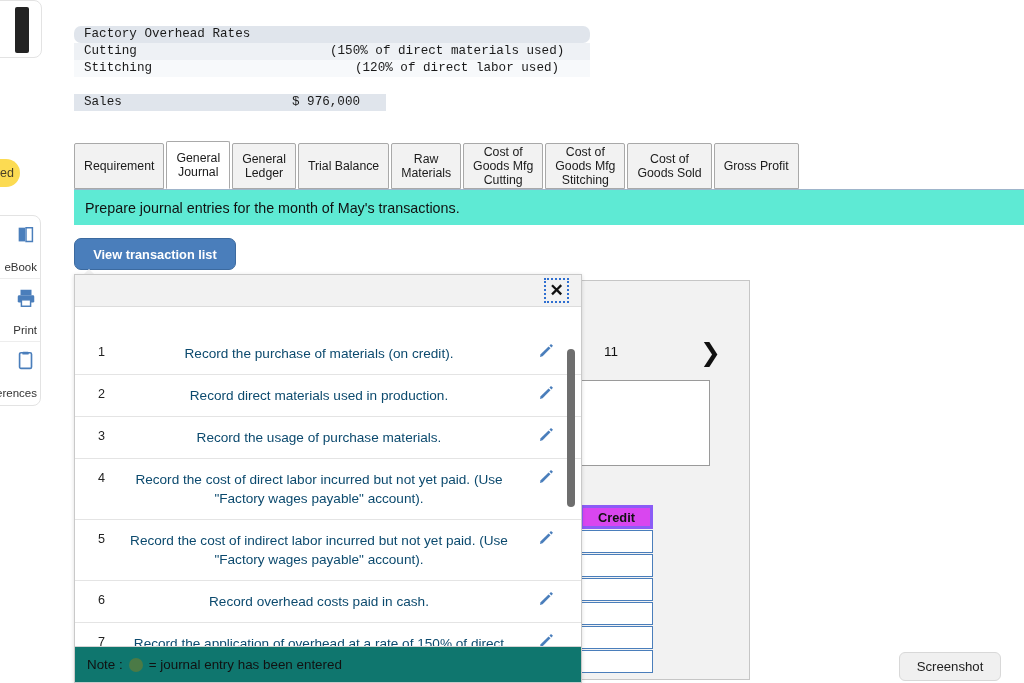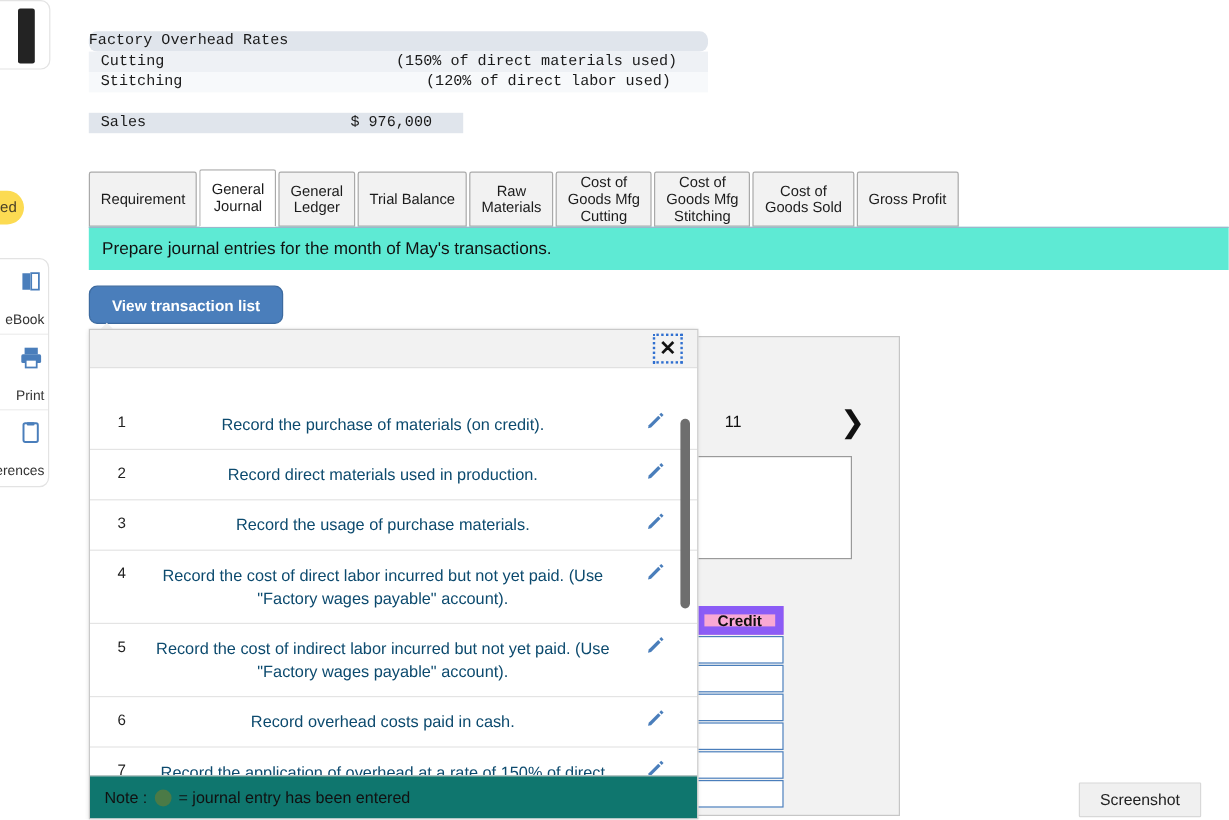--- a/index.html
+++ b/index.html
@@ -41,21 +41,21 @@
   .rail-tool .ic { height: 26px; display: flex; align-items: center; }
   .rail-tool .lbl { font-size: 11.5px; color: #333; margin-top: 13px; white-space: nowrap; }
 
   
   .sheet { position: absolute; left: 74px; top: 26px; }
   .dataline {
     font-family: "Liberation Mono", monospace;
     font-size: 12.6px; color: #1a1a1a; height: 17px; line-height: 17px;
     white-space: pre; position: relative;
   }
-  .band-title { background: #e0e5ec; width: 516px; font-weight: 400; border-radius: 7px; }
+  .band-title { background: #e0e5ec; width: 516px; padding-left: 10px; font-weight: 400; border-radius: 7px; }
   .band-a { background: #eef1f5; width: 516px; padding-left: 10px; }
   .band-b { background: #f7f9fb; width: 516px; padding-left: 10px; }
   .sales-row {
     margin-top: 17px; background: #e0e5ec; width: 312px;
     padding-left: 10px;
   }
 
   
   .tabstrip {
     position: absolute; left: 74px; top: 141px;
@@ -103,21 +103,21 @@
   .jp-next {
     position: absolute; left: 700px; top: 338px;
     font-size: 25px; color: #111; font-weight: 300; line-height: 28px;
   }
   .jp-box {
     position: absolute; left: 330px; top: 380px; width: 380px; height: 86px;
     background: #fff; border: 1px solid #9a9a9a;
   }
   .credit-head {
     position: absolute; left: 580px; top: 505px; width: 73px; height: 24px;
-    background: #f9a8d4; border: 7px solid #8b5cf6;
+    background: #d946ef; border: 3px solid #8b5cf6;
     color: #111; font-size: 12.8px; font-weight: bold;
     display: flex; align-items: center; justify-content: center;
   }
   .credit-cells { position: absolute; left: 580px; top: 530px; width: 73px; }
   .credit-cell {
     height: 23px; background: #fff;
     border: 1px solid #4a7ebb; margin-bottom: 1px;
   }
 
   
@@ -167,21 +167,21 @@
     font-size: 13.4px; color: #111;
   }
   .note-dot {
     display: inline-block; width: 14px; height: 14px; border-radius: 50%;
     background: #4b7a46; margin: 0 6px; vertical-align: -2px;
   }
 
   
   .shot {
     position: absolute; left: 899px; top: 652px; width: 102px; height: 29px;
-    background: #f0f0f0; border: 1px solid #d8d8d8; border-radius: 1px;
+    background: #f0f0f0; border: 1px solid #d8d8d8; border-radius: 6px;
     display: flex; align-items: center; justify-content: center;
     font-size: 13.2px; color: #222;
   }
 </style>
 </head>
 <body>
 
 <div id="root">
 
   <div class="rail">

